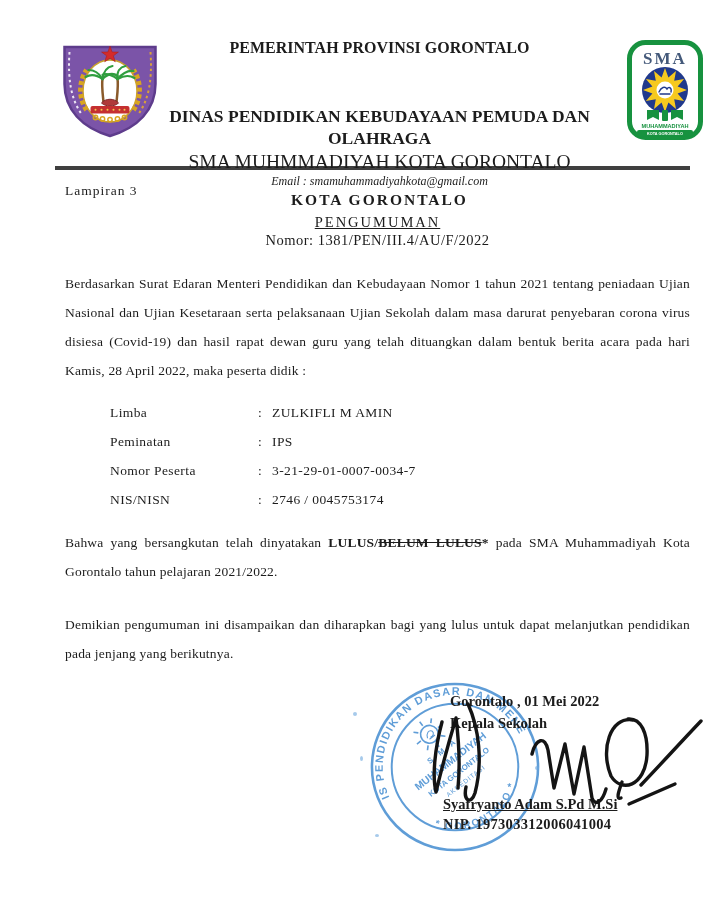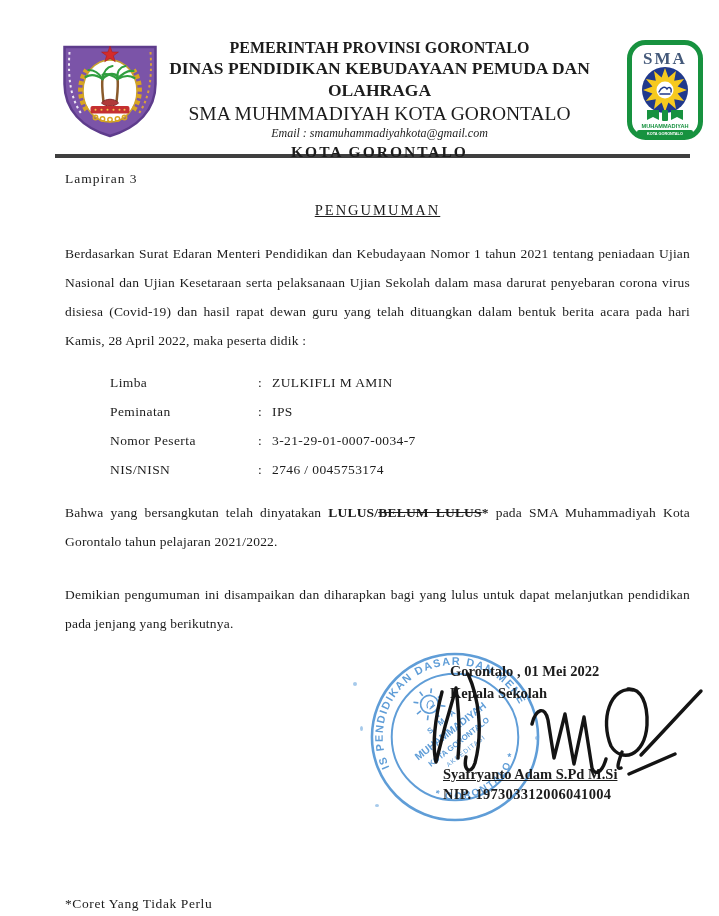--- a/index.html
+++ b/index.html
@@ -6,26 +6,26 @@
   .page{
     position:relative;
     width:719px;height:916px;
     background:#ffffff;
     font-family:"Liberation Serif","DejaVu Serif",serif;
     color:#1c1c1c;
     overflow:hidden;
     margin:0 auto;
   }
   
-  .letterhead{position:relative;padding-top:38px;height:110px;}
+  .letterhead{position:relative;padding-top:50px;height:110px;}
   .logo-left{position:absolute;left:57px;top:40px;width:106px;height:100px;}
   .logo-right{position:absolute;left:626px;top:40px;width:78px;height:100px;}
   .head-text{position:absolute;left:150px;right:110px;top:38px;text-align:center;line-height:1.25;}
   .head-line1{font-weight:bold;font-size:16px;}
-  .head-line2{font-weight:bold;font-size:17.5px;}
+  .head-line2{font-weight:bold;font-size:17.5px;margin-top:48px;}
   .head-line3{font-weight:normal;font-size:19.5px;}
   .head-addr{font-style:italic;font-size:12px;margin-top:1px;}
   .head-email{font-style:italic;font-size:12px;}
   .head-city{font-weight:bold;font-size:15.5px;letter-spacing:2px;margin-top:1px;}
   .head-rule{margin:6px 29px 0 55px;border-top:4px solid #3f3f3f;}
   
   .content{margin:0 29px 0 65px;font-size:13.5px;}
   .lampiran{margin-top:13px;letter-spacing:1px;}
   .title-block{text-align:center;margin-top:14px;line-height:1.25;}
   .title-main{font-size:14.5px;letter-spacing:2px;text-decoration:underline;}
@@ -124,20 +124,21 @@
   </div>
 
   <div class="head-rule"></div>
 
   <div class="content">
 
     <div class="lampiran">Lampiran 3</div>
 
     <div class="title-block">
       <div class="title-main">PENGUMUMAN</div>
+      <div class="title-number">Nomor: 1381/PEN/III.4/AU/F/2022</div>
     </div>
 
     <p class="para para1">Berdasarkan Surat Edaran Menteri Pendidikan dan Kebudayaan Nomor 1 tahun 2021 tentang peniadaan Ujian Nasional dan Ujian Kesetaraan serta pelaksanaan Ujian Sekolah dalam masa darurat penyebaran corona  virus disiesa (Covid-19) dan hasil rapat dewan guru yang telah dituangkan dalam bentuk berita acara pada hari Kamis, 28 April 2022, maka peserta didik :</p>
 
     <div class="fields">
       <div class="field-row">
         <span class="field-label">Limba</span>
         <span class="field-colon">:</span>
         <span class="field-value">ZULKIFLI M AMIN</span>
       </div>

